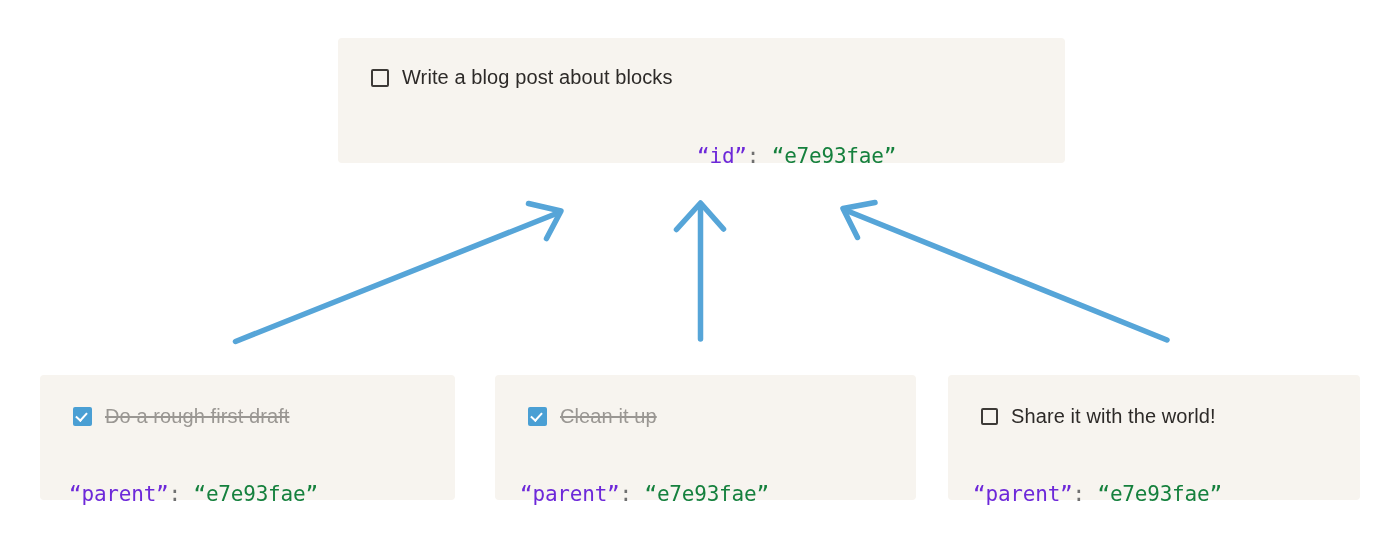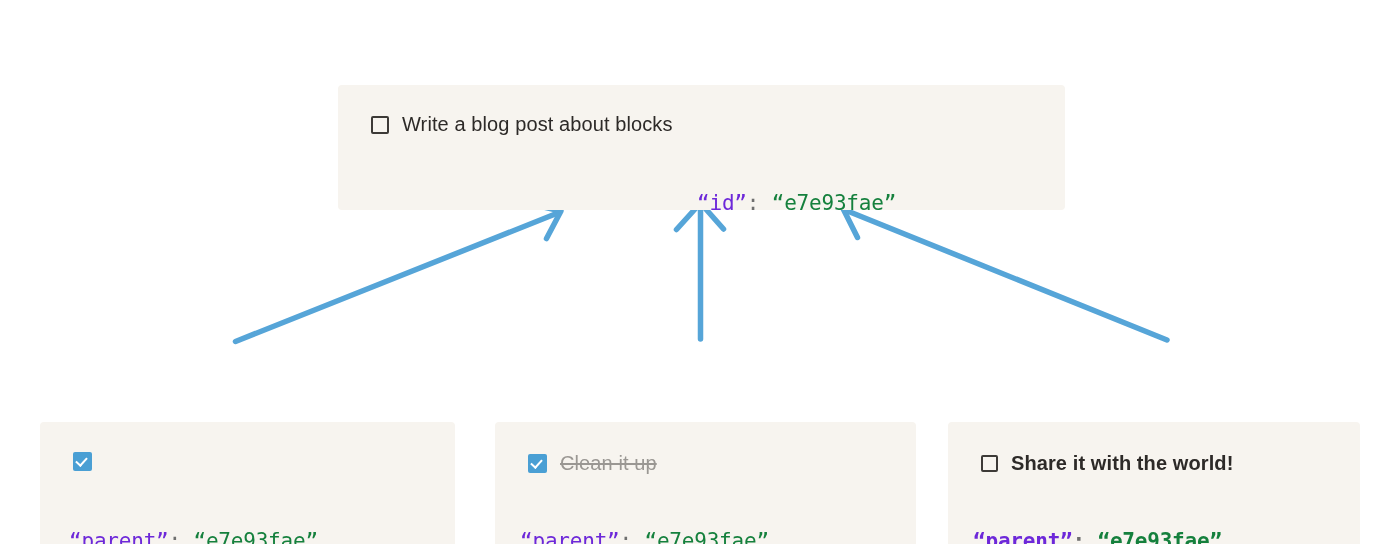--- a/index.html
+++ b/index.html
@@ -31,37 +31,36 @@
     pointer-events: none;
   }
 
   
   .card {
     position: absolute;
     background: #f7f4ef;
     border-radius: 4px;
     box-sizing: border-box;
     padding: 17px;
-    margin-top: 47px;
   }
 
   .card-parent {
     left: 338px;
     top: 38px;
     width: 727px;
     height: 125px;
   }
 
   .card-child {
     top: 375px;
     height: 125px;
   }
   .card-child-1 { left: 40px;  width: 415px; }
   .card-child-2 { left: 495px; width: 421px; }
-  .card-child-3 { left: 948px; width: 412px; font-weight: bold; }
+  .card-child-3 { left: 948px; width: 412px; }
 
   .task-row {
     display: flex;
     align-items: center;
     position: absolute;
   }
   .card-parent .task-row { left: 33px; top: 28px; }
   .card-child .task-row  { left: 33px; top: 30px; }
 
   
@@ -160,20 +159,21 @@
       <span class="task-label">Write a blog post about blocks</span>
     </div>
     <div class="json-row">
       <span class="json-key">“id”</span><span class="json-colon">:</span><span class="json-sp">_</span><span class="json-val">“e7e93fae”</span>
     </div>
   </div>
 
   <div class="card card-child card-child-1">
     <div class="task-row">
       <span class="checkbox checked"></span>
+      <span class="task-label done">Do a rough first draft</span>
     </div>
     <div class="json-row">
       <span class="json-key">“parent”</span><span class="json-colon">:</span><span class="json-sp">_</span><span class="json-val">“e7e93fae”</span>
     </div>
   </div>
 
   <div class="card card-child card-child-2">
     <div class="task-row">
       <span class="checkbox checked"></span>
       <span class="task-label done">Clean it up</span>

